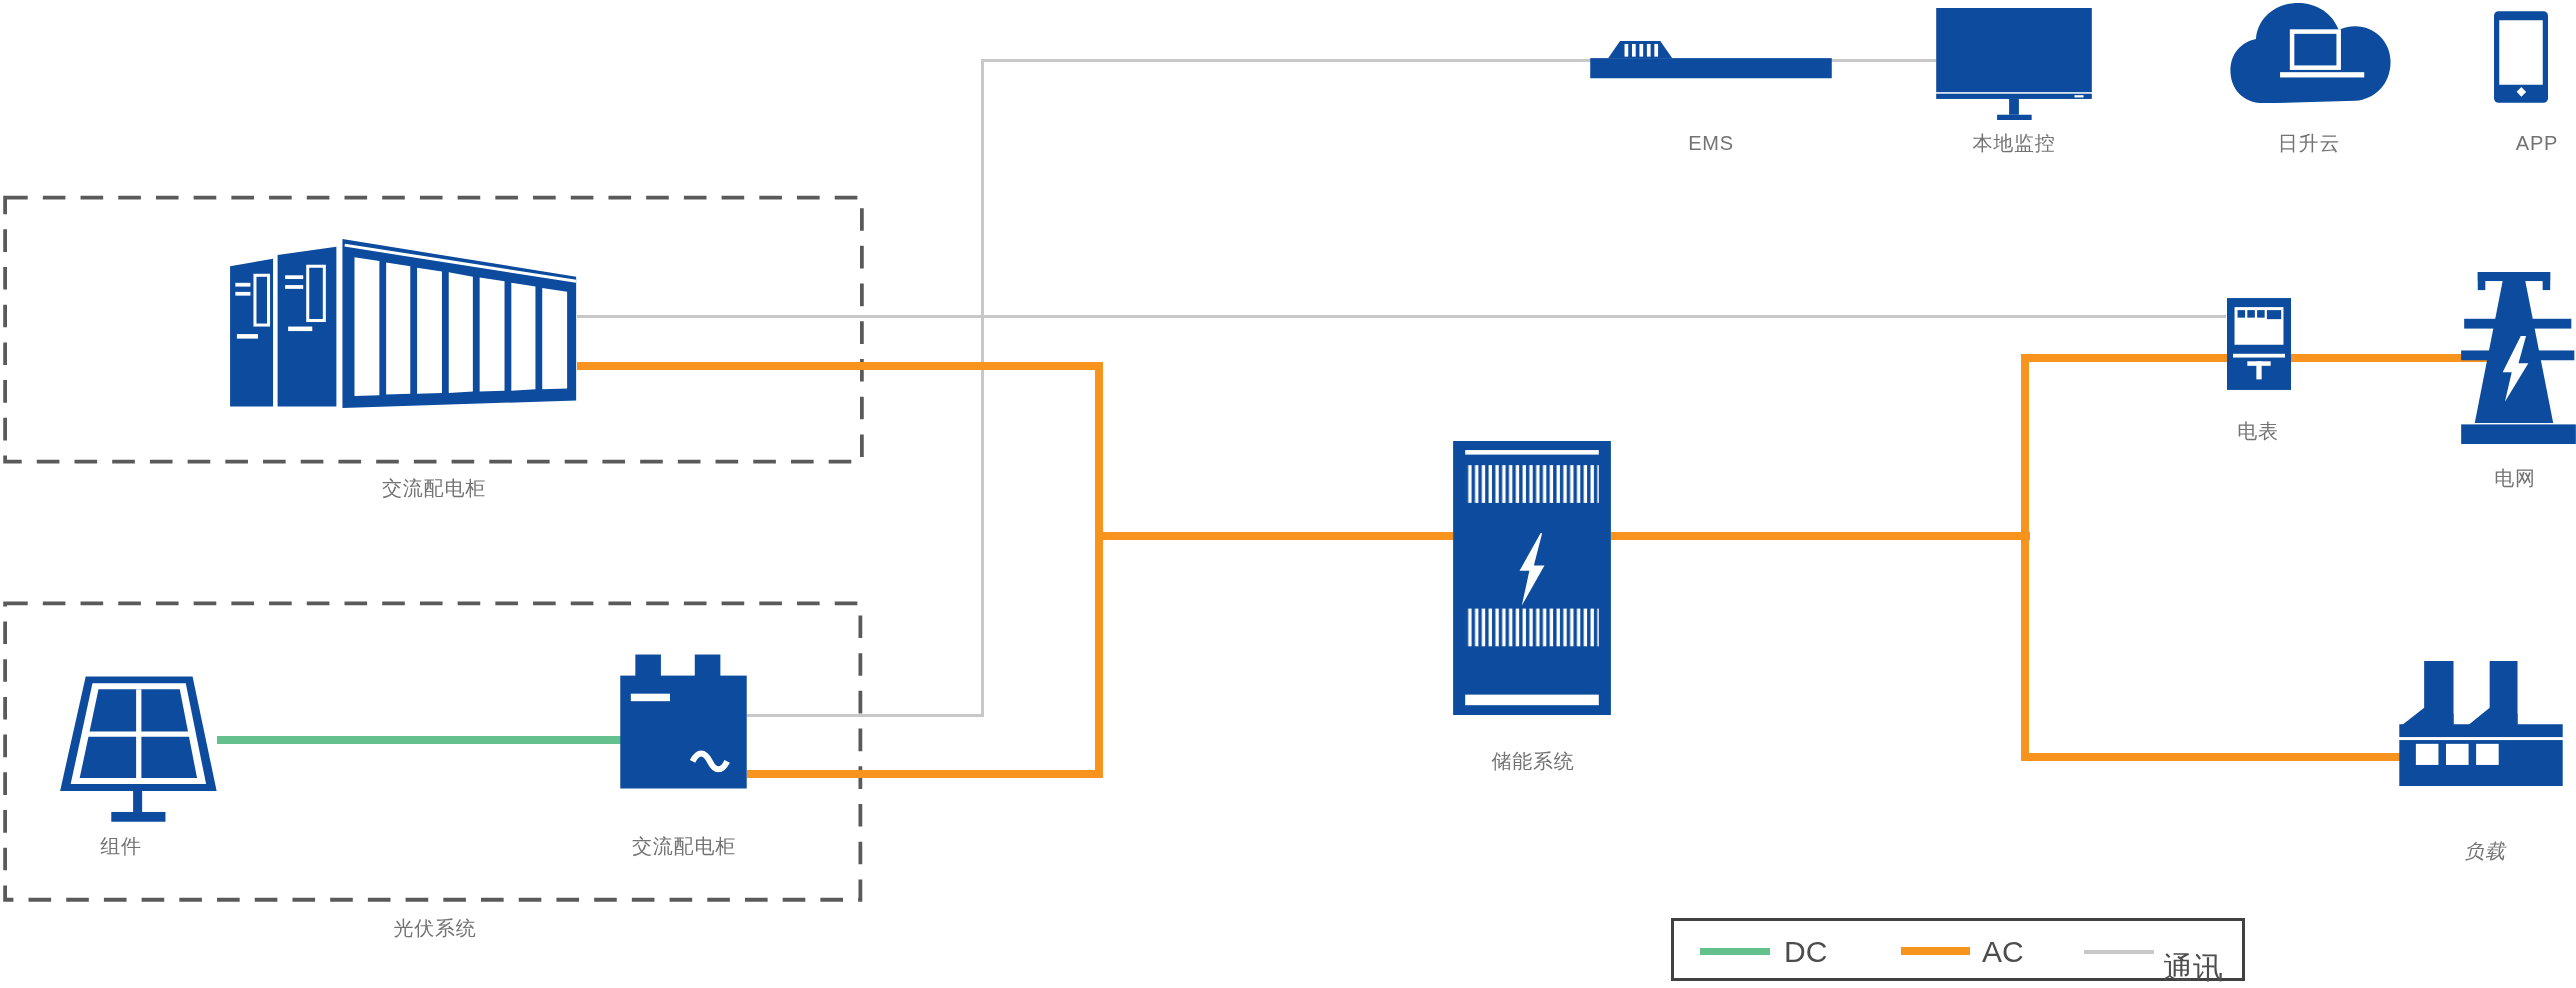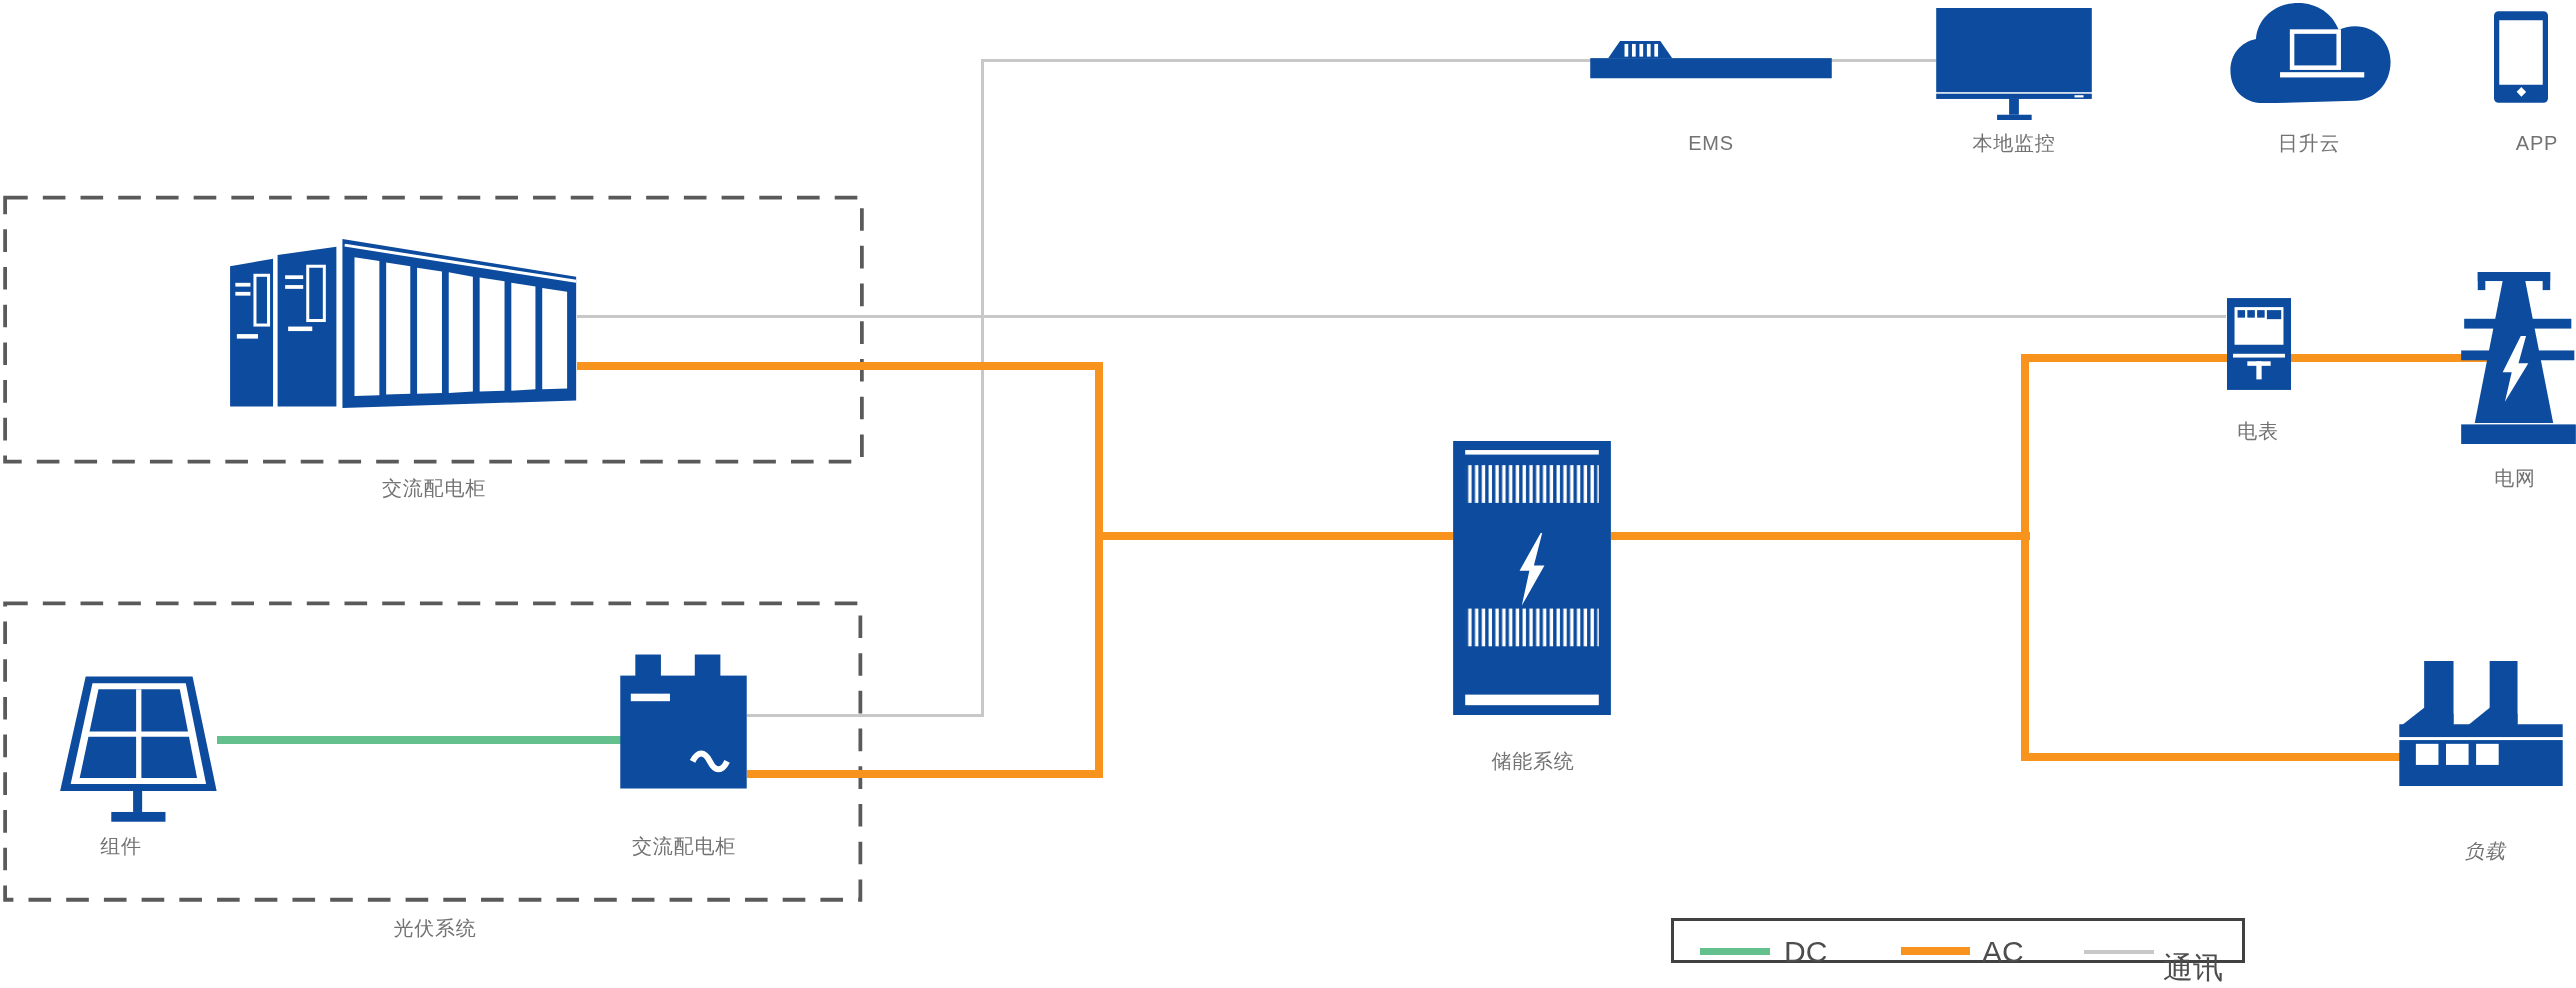--- a/index.html
+++ b/index.html
@@ -6,21 +6,21 @@
   .canvas{position:relative;width:2576px;height:988px;background:#ffffff;overflow:hidden;
           font-family:"Liberation Sans","DejaVu Sans",sans-serif;}
   .layer{position:absolute;left:0;top:0;}
   .line{position:absolute;}
   .comm{background:#C8C8C8;}
   .ac{background:#F8941D;}
   .dc{background:#64C08C;}
   .icon{position:absolute;}
   .label{position:absolute;transform:translateX(-50%);font-size:20px;color:#737373;
          white-space:nowrap;line-height:1;letter-spacing:0.8px;}
-  .legend{position:absolute;left:1671px;top:918px;width:574px;height:45px;
+  .legend{position:absolute;left:1671px;top:918px;width:574px;height:63px;
           border:3px solid #414141;box-sizing:border-box;}
   .legend .swatch{position:absolute;}
   .legend .ltext{position:absolute;font-size:30px;color:#4D4D4D;line-height:1;white-space:nowrap;}
 </style>
 </head>
 <body>
 
 <div class="canvas">
 
   <svg class="layer" width="2576" height="988" viewBox="0 0 3414 1310">

